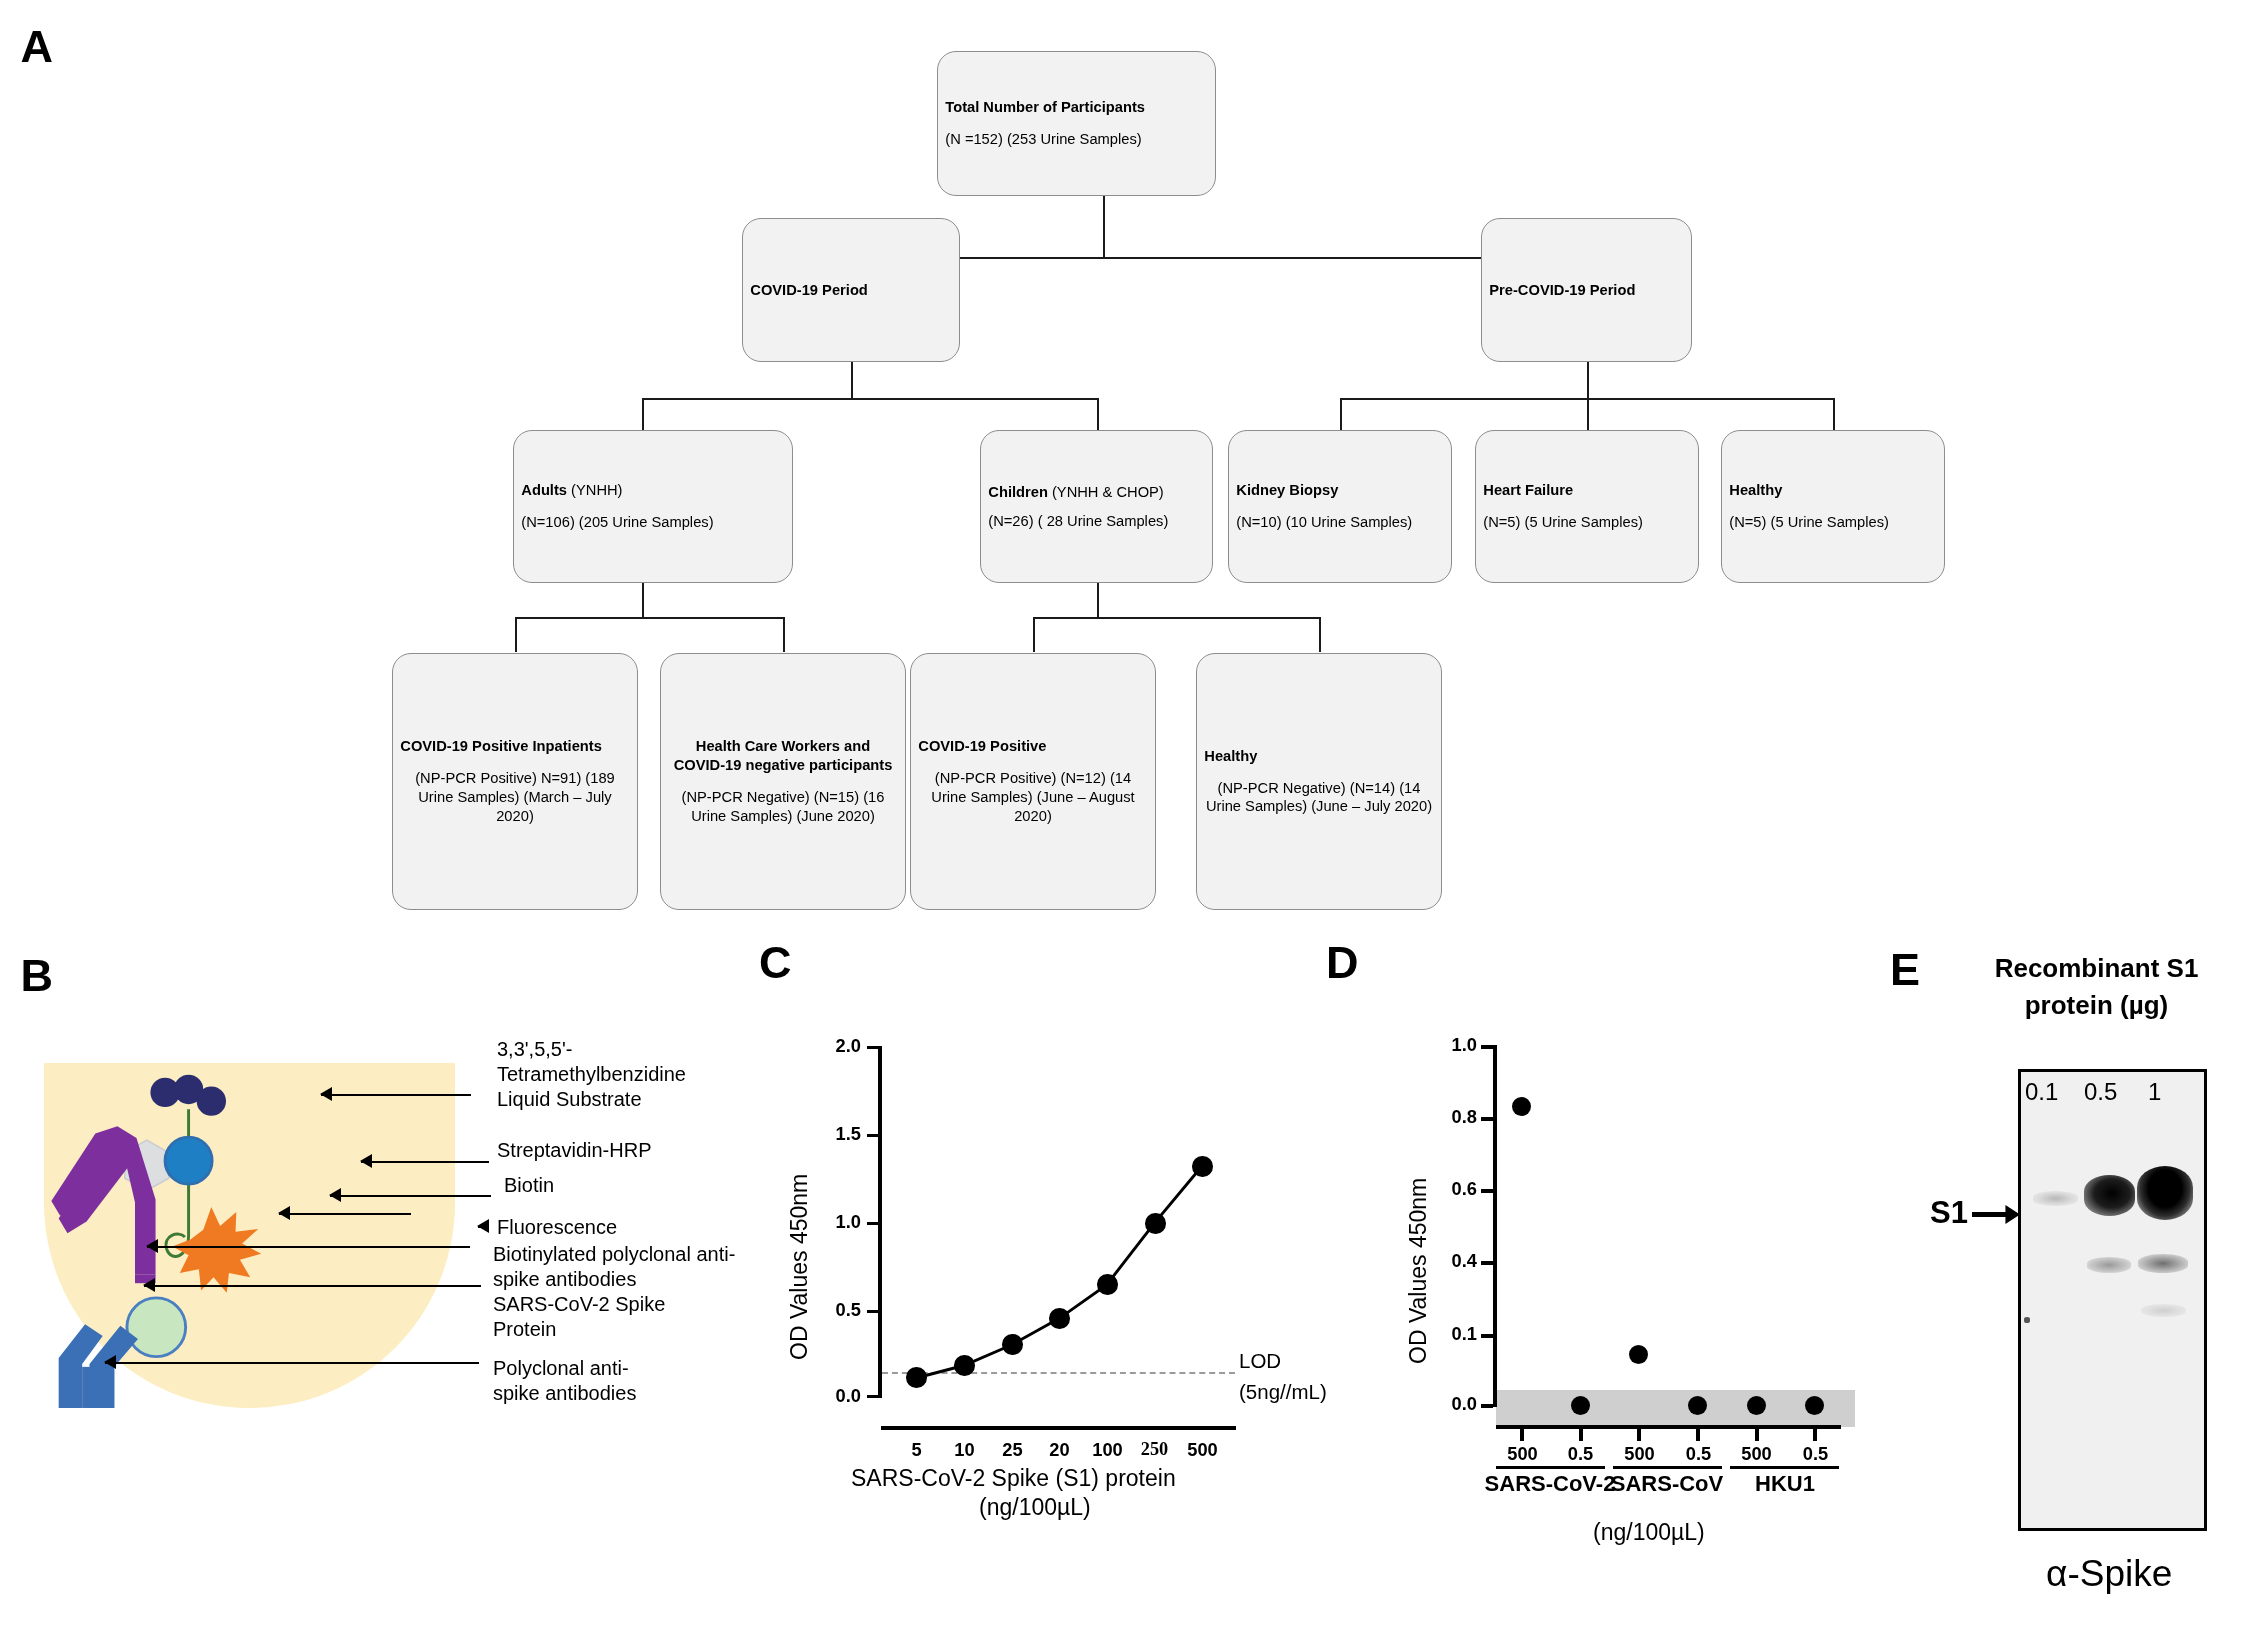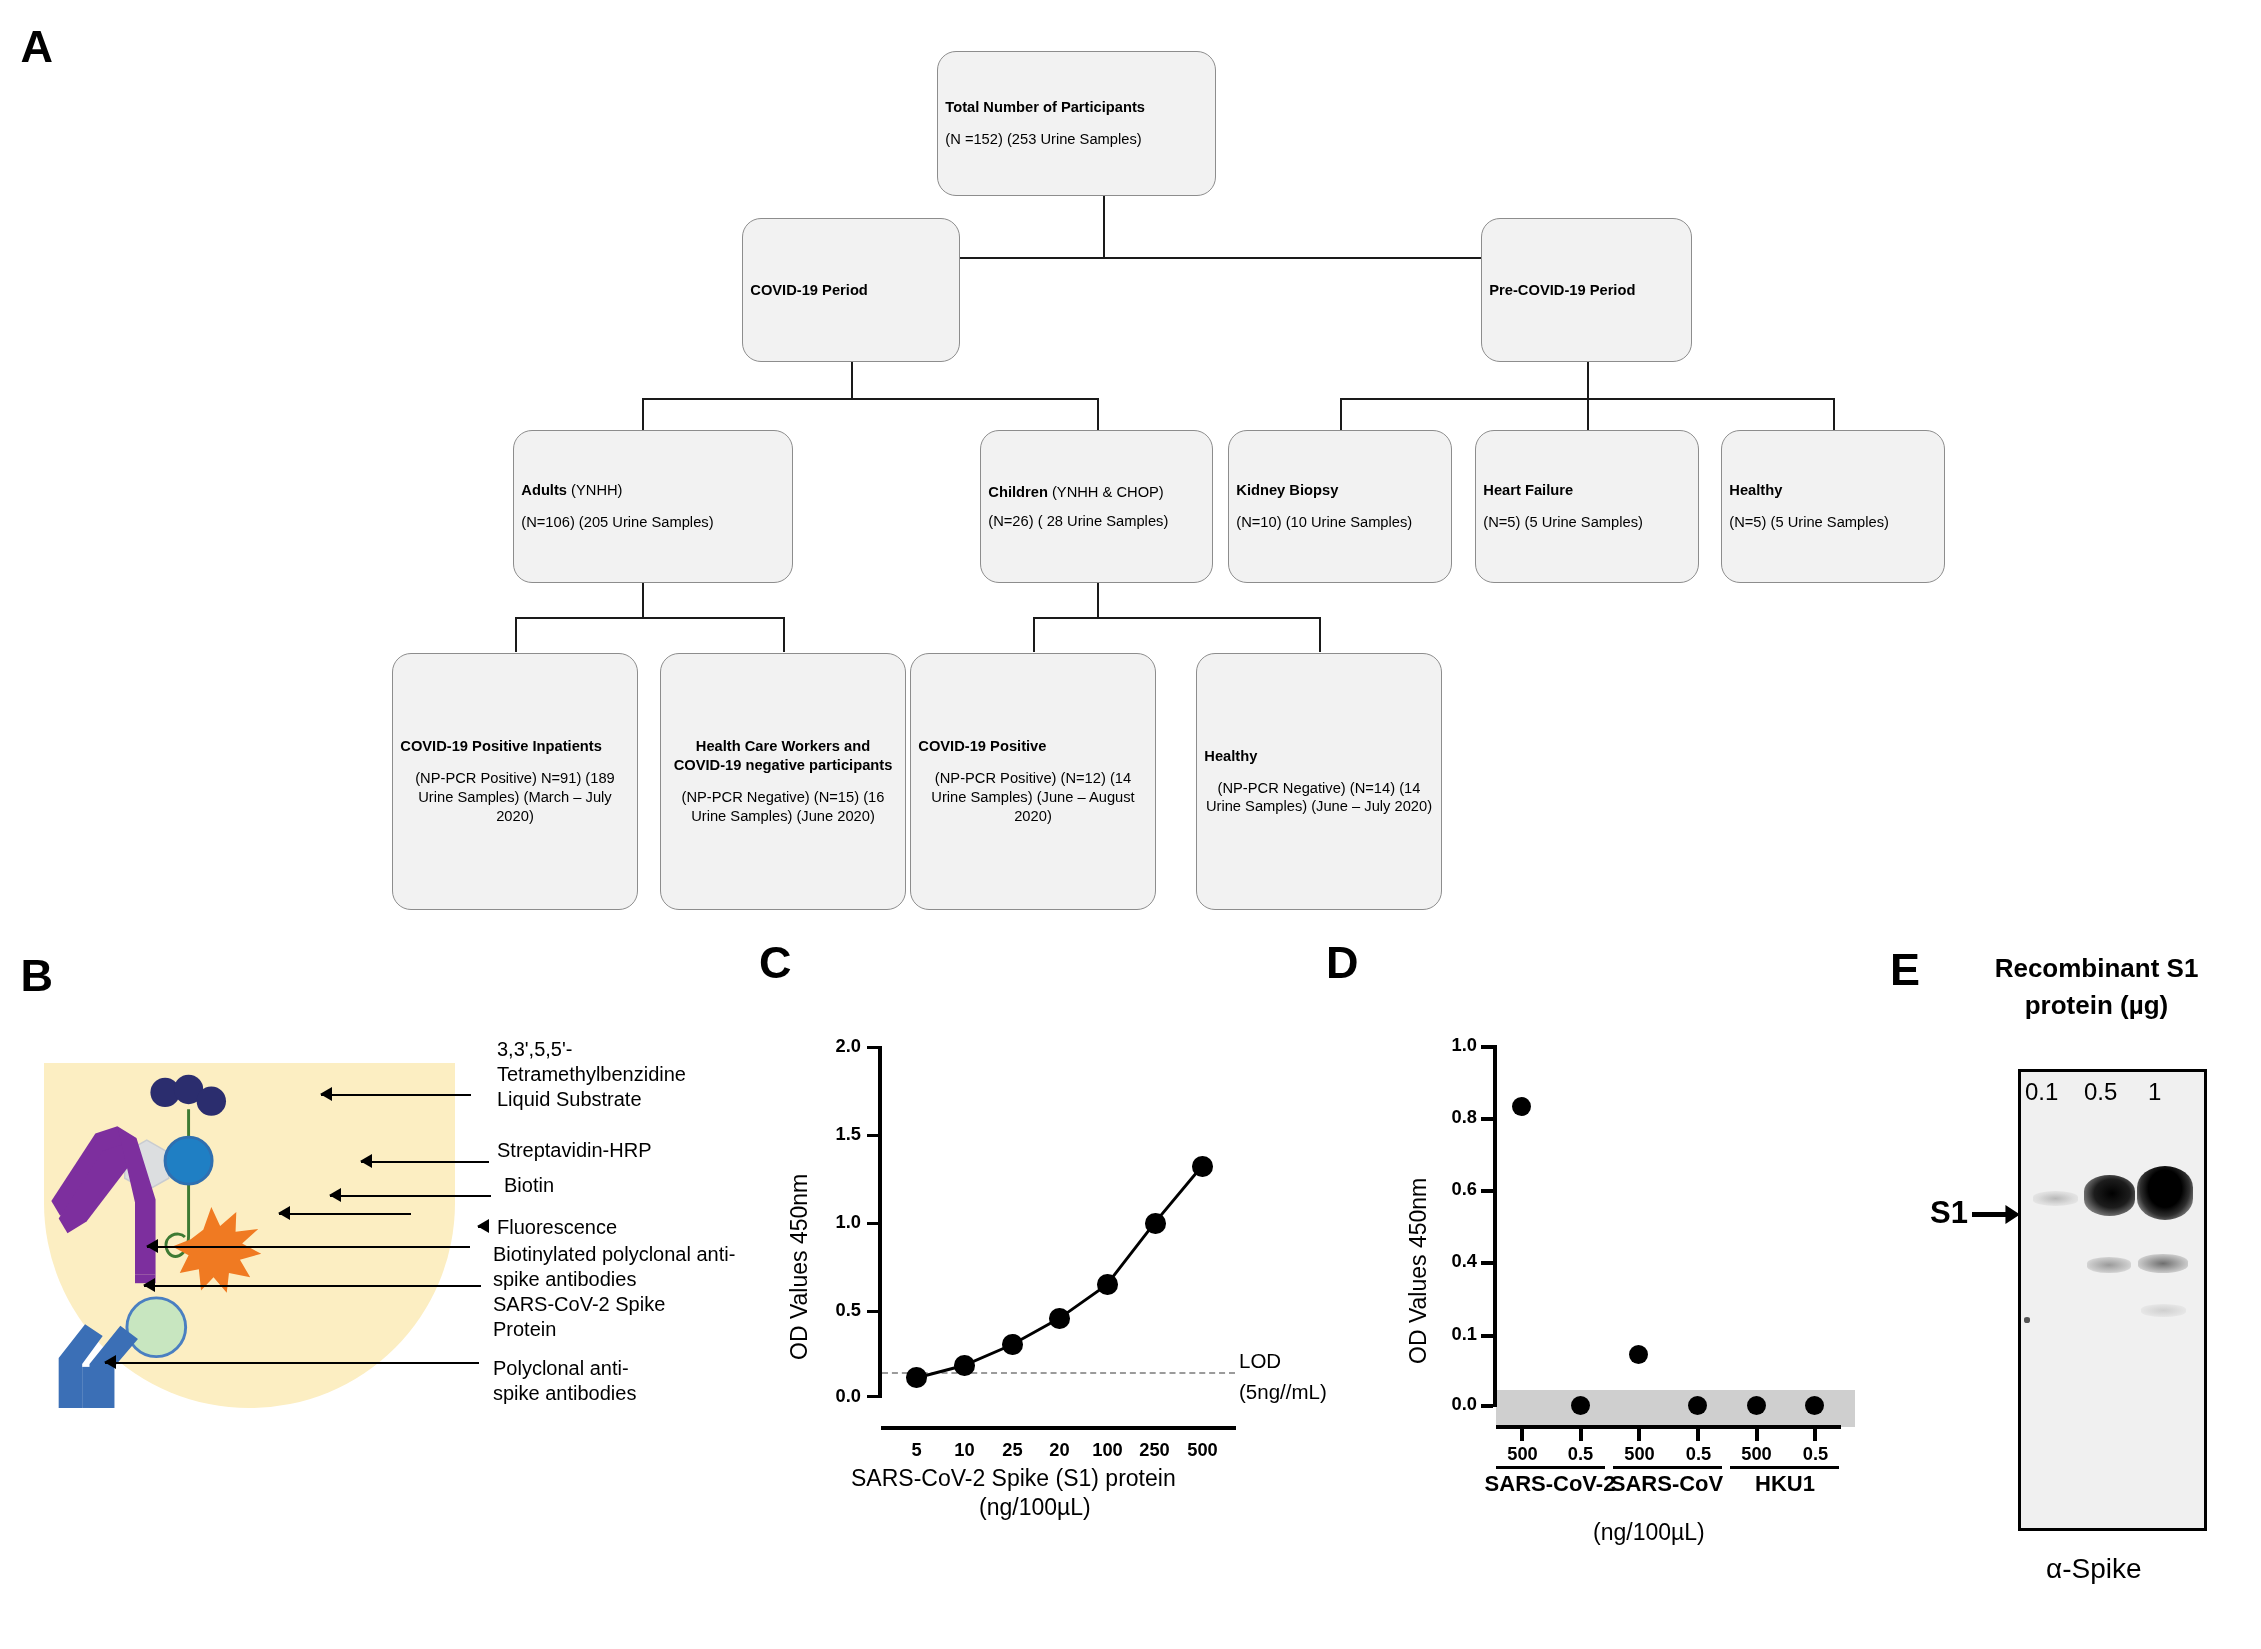--- a/index.html
+++ b/index.html
@@ -235,21 +235,21 @@
 <div class="dot" style="left:1097px;top:1274px;width:20.5px;height:20.5px;"></div>
 <div class="dot" style="left:1145px;top:1213px;width:20.5px;height:20.5px;"></div>
 <div class="dot" style="left:1192px;top:1156px;width:20.5px;height:20.5px;"></div>
 
 <div class="spine" style="left:881px;top:1426px;width:355px;height:4.4px;"></div>
 <div class="tick-lblc" style="left:887px;top:1439px;width:59px;">5</div>
 <div class="tick-lblc" style="left:935px;top:1439px;width:59px;">10</div>
 <div class="tick-lblc" style="left:983px;top:1439px;width:59px;">25</div>
 <div class="tick-lblc" style="left:1030px;top:1439px;width:59px;">20</div>
 <div class="tick-lblc" style="left:1078px;top:1439px;width:59px;">100</div>
-<div class="tick-lblc" style="left:1125px;top:1439px;width:59px;">250</div>
+<div class="tick-lblc" style="left:1125px;top:1439px;width:59px;font-family:Liberation Serif, serif;">250</div>
 <div class="tick-lblc" style="left:1173px;top:1439px;width:59px;">500</div>
 
 <div class="axis-title" style="left:851px;top:1465px;">SARS-CoV-2 Spike (S1) protein</div>
 <div class="axis-title" style="left:979px;top:1494px;">(ng/100µL)</div>
 
 <div class="abs panel-letter" style="left:1326px;top:940px;">D</div>
 
 <div class="abs" style="left:1496px;top:1390px;width:359px;height:37px;background:#cfcfcf;"></div>
 
 <div class="spine" style="left:1493px;top:1045px;width:4.4px;height:362px;"></div>
@@ -322,14 +322,14 @@
 <div class="lane-lbl" style="left:2025px;top:1078px;">0.1</div>
 <div class="lane-lbl" style="left:2084px;top:1078px;">0.5</div>
 <div class="lane-lbl" style="left:2148px;top:1078px;">1</div>
 
 <div class="abs" style="left:1930px;top:1195px;font-size:31px;font-weight:bold;">S1</div>
 <svg class="abs" style="left:1972px;top:1202px;width:48px;height:25px;" viewBox="0 0 66 34">
   <line x1="0" y1="17" x2="48" y2="17" stroke="#000" stroke-width="7"></line>
   <polygon points="46,4 66,17 46,30" fill="#000"></polygon>
 </svg>
 
-<div class="abs" style="left:2046px;top:1553px;font-size:28px;">α-Spike</div>
+<div class="abs" style="left:2046px;top:1553px;font-size:37px;">α-Spike</div>
 
 
 </body></html>

